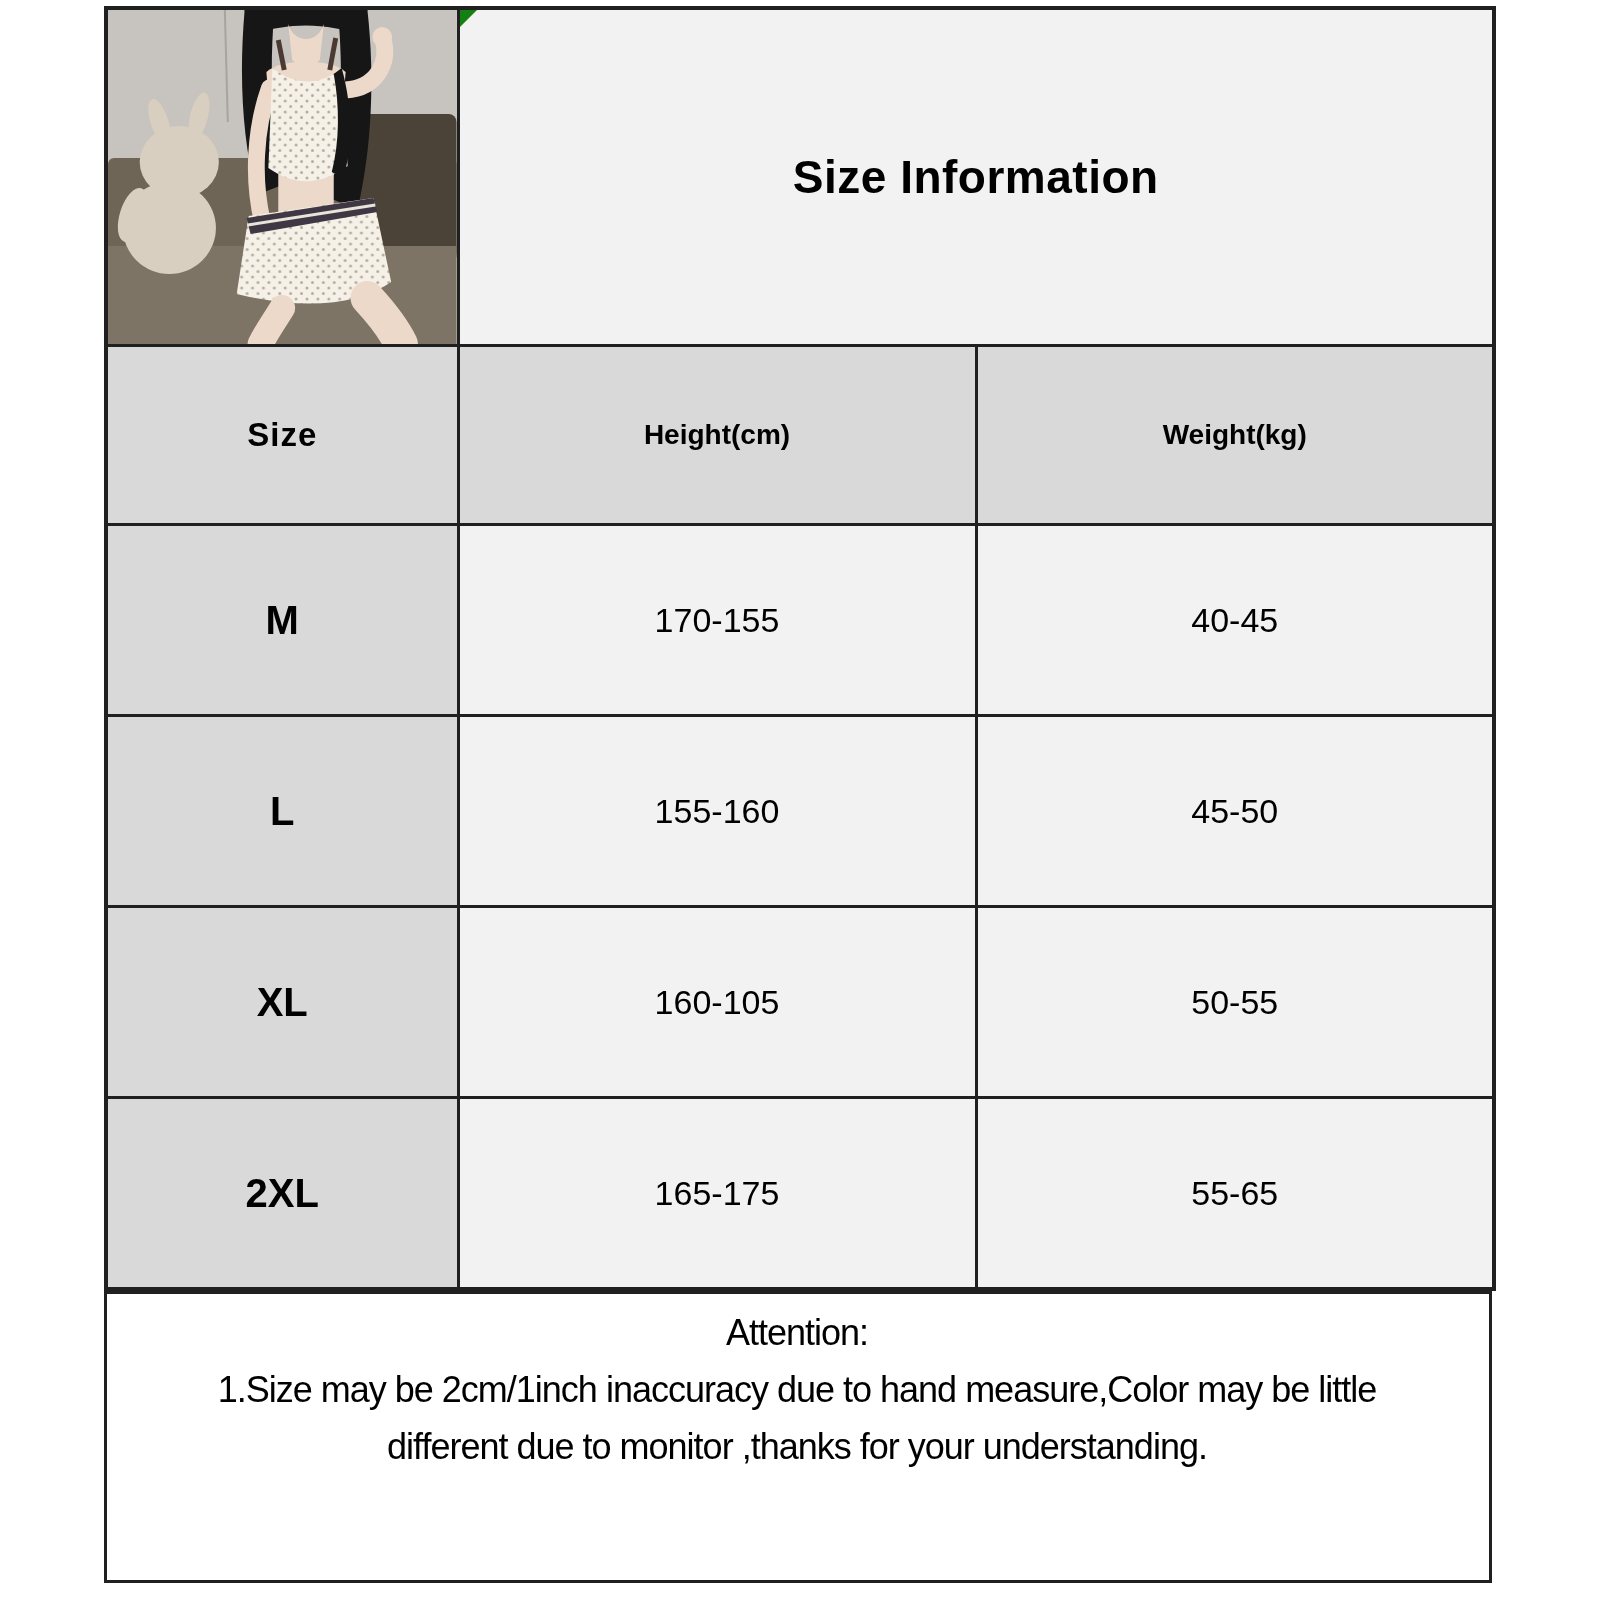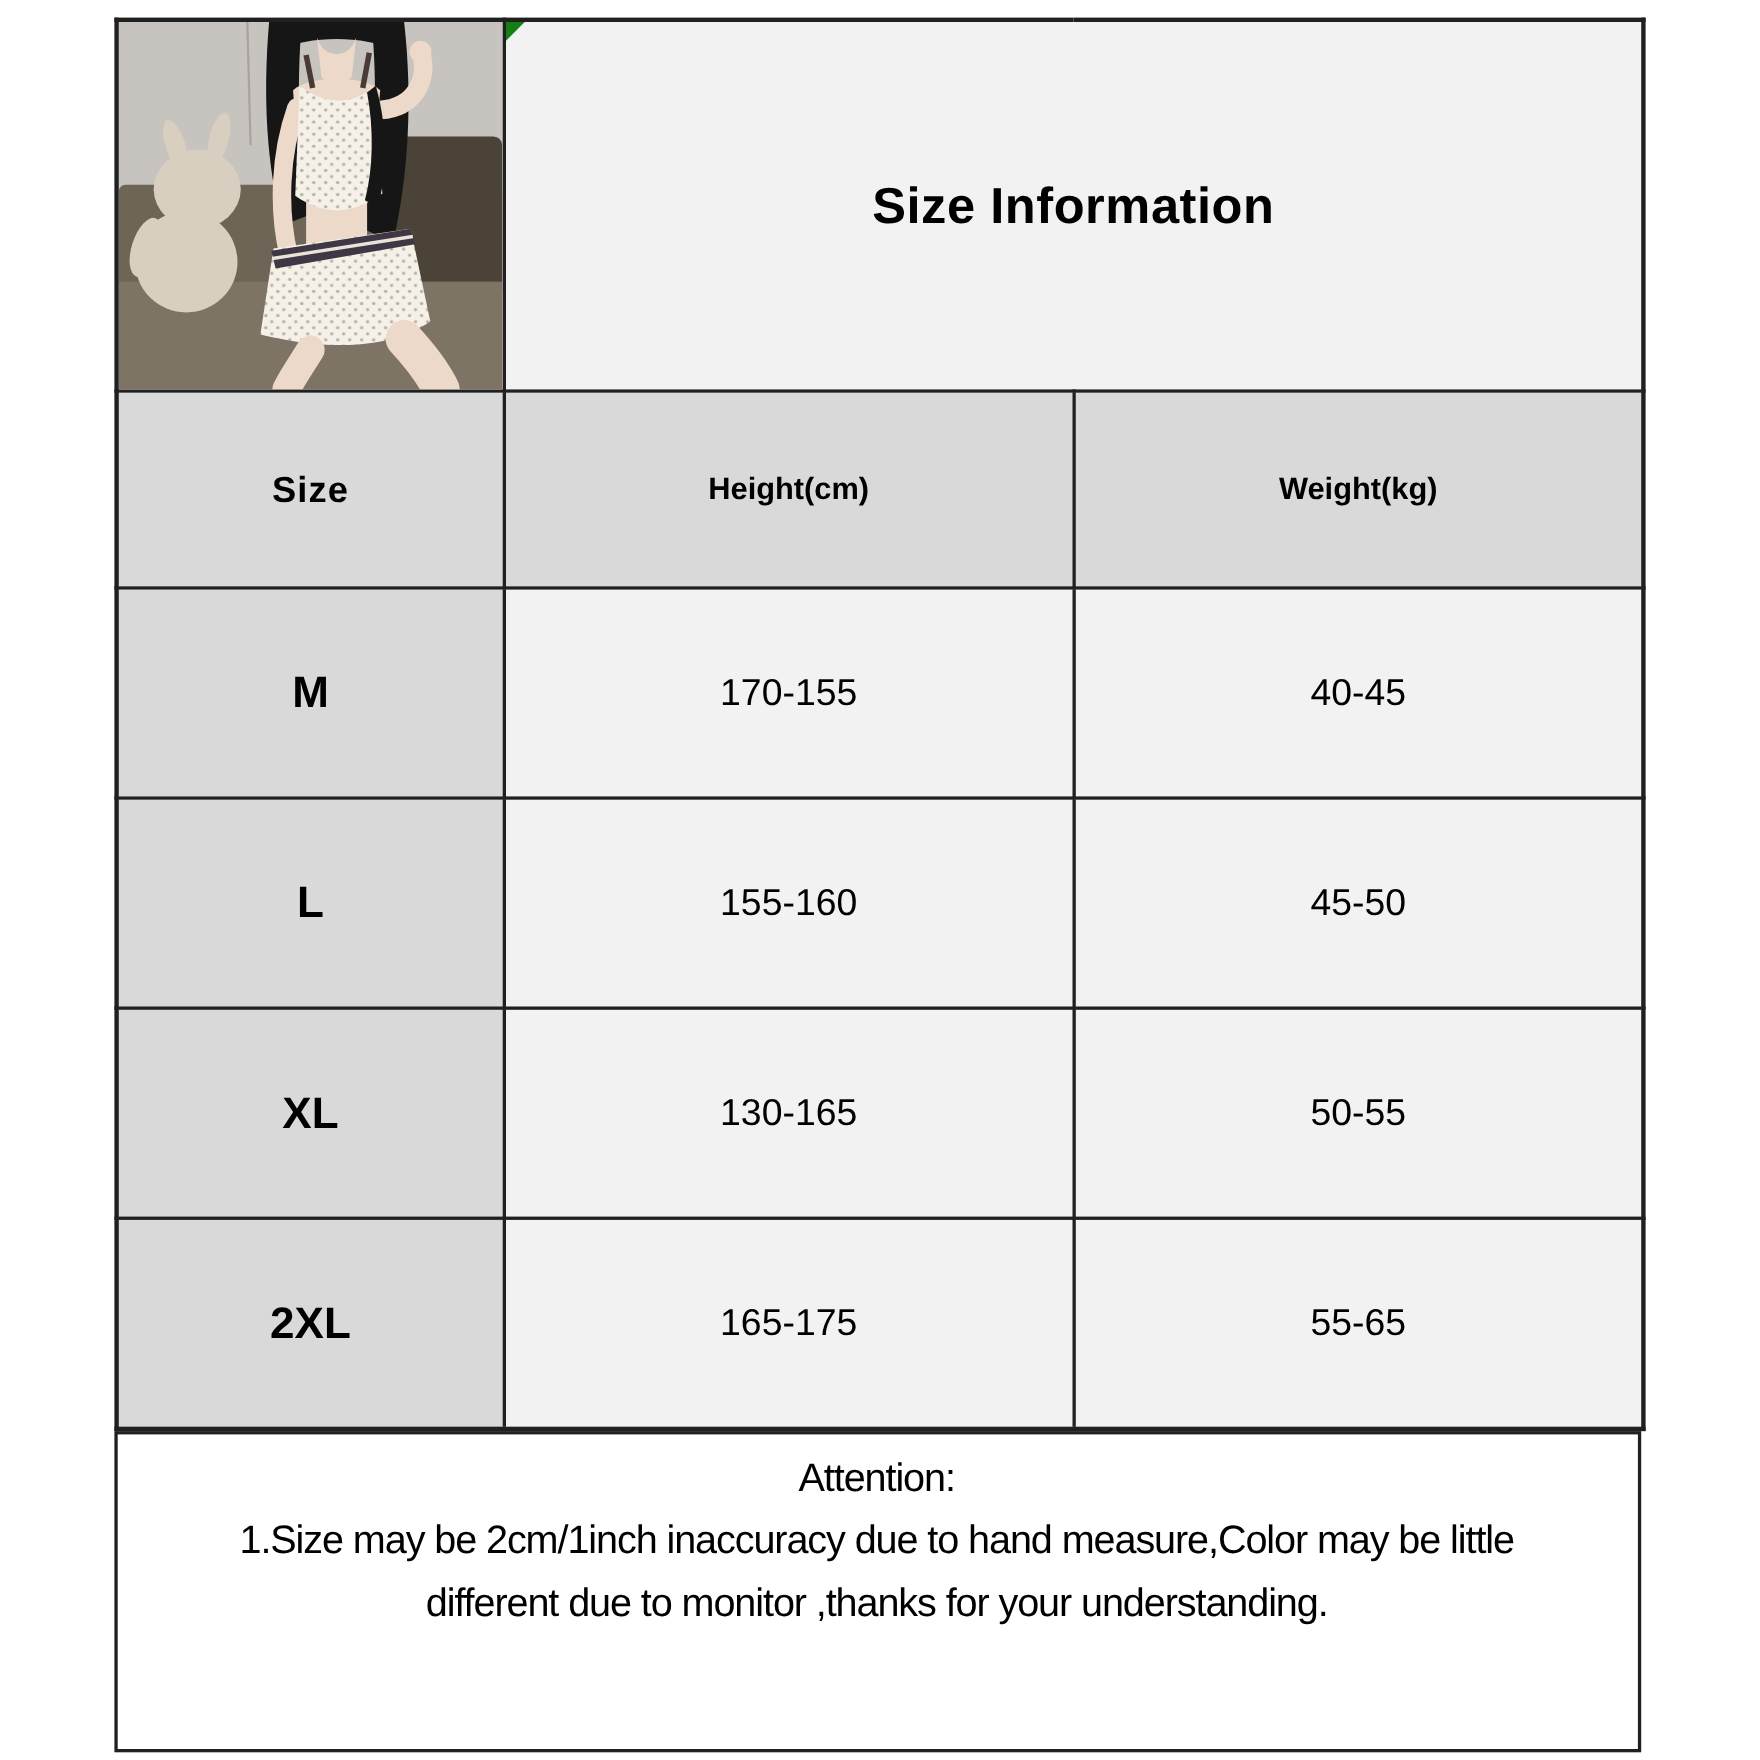--- a/index.html
+++ b/index.html
@@ -3,21 +3,21 @@
 <meta charset="utf-8">
 <style>
   html, body {
     margin: 0; padding: 0;
     width: 1600px; height: 1600px;
     background: var(--page-bg, #ffffff);
     font-family: "Liberation Sans", sans-serif;
     color: var(--text, #000000);
   }
   .page { position: relative; width: 1600px; height: 1600px; overflow: hidden; }
-  .sheet { position: absolute; left: 104px; top: 16px; }
+  .sheet { position: absolute; left: 104px; top: 6px; }
 
   table.size-table {
     border-collapse: collapse;
     table-layout: fixed;
     width: 1388px;
     border: 4px solid var(--border, #202020);
   }
   table.size-table td, table.size-table th {
     border: 3px solid var(--border, #202020);
     padding: 0;
@@ -161,21 +161,21 @@
           <td class="val-col">170-155</td>
           <td class="val-col">40-45</td>
         </tr>
         <tr class="data-row">
           <td class="size-col">L</td>
           <td class="val-col">155-160</td>
           <td class="val-col">45-50</td>
         </tr>
         <tr class="data-row">
           <td class="size-col">XL</td>
-          <td class="val-col">130-165</td>
+          <td class="val-col">160-105</td>
           <td class="val-col">50-55</td>
         </tr>
         <tr class="data-row">
           <td class="size-col">2XL</td>
           <td class="val-col">165-175</td>
           <td class="val-col">55-65</td>
         </tr>
       </tbody>
     </table>
 

